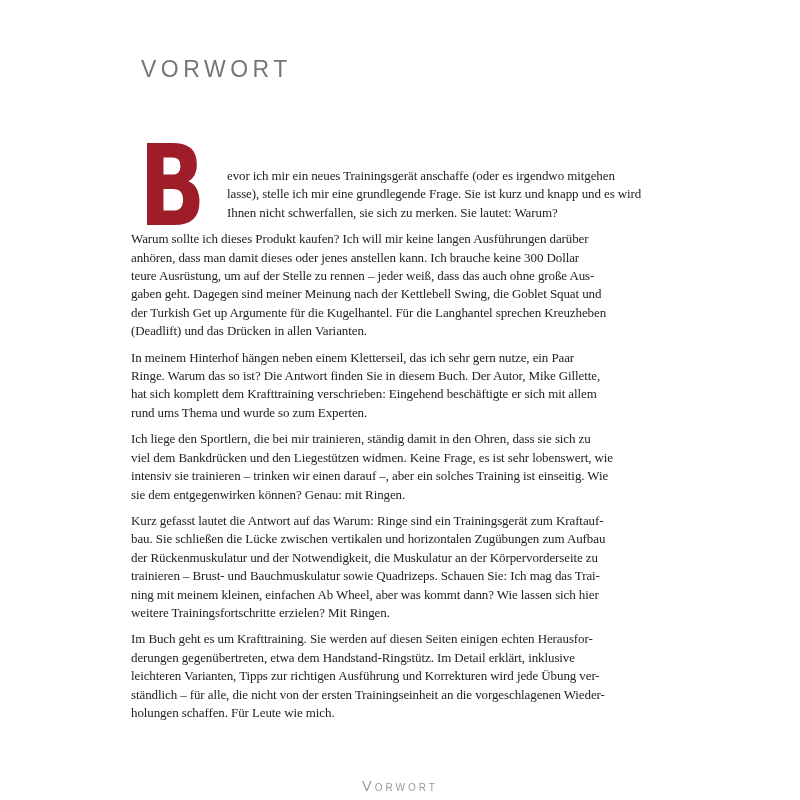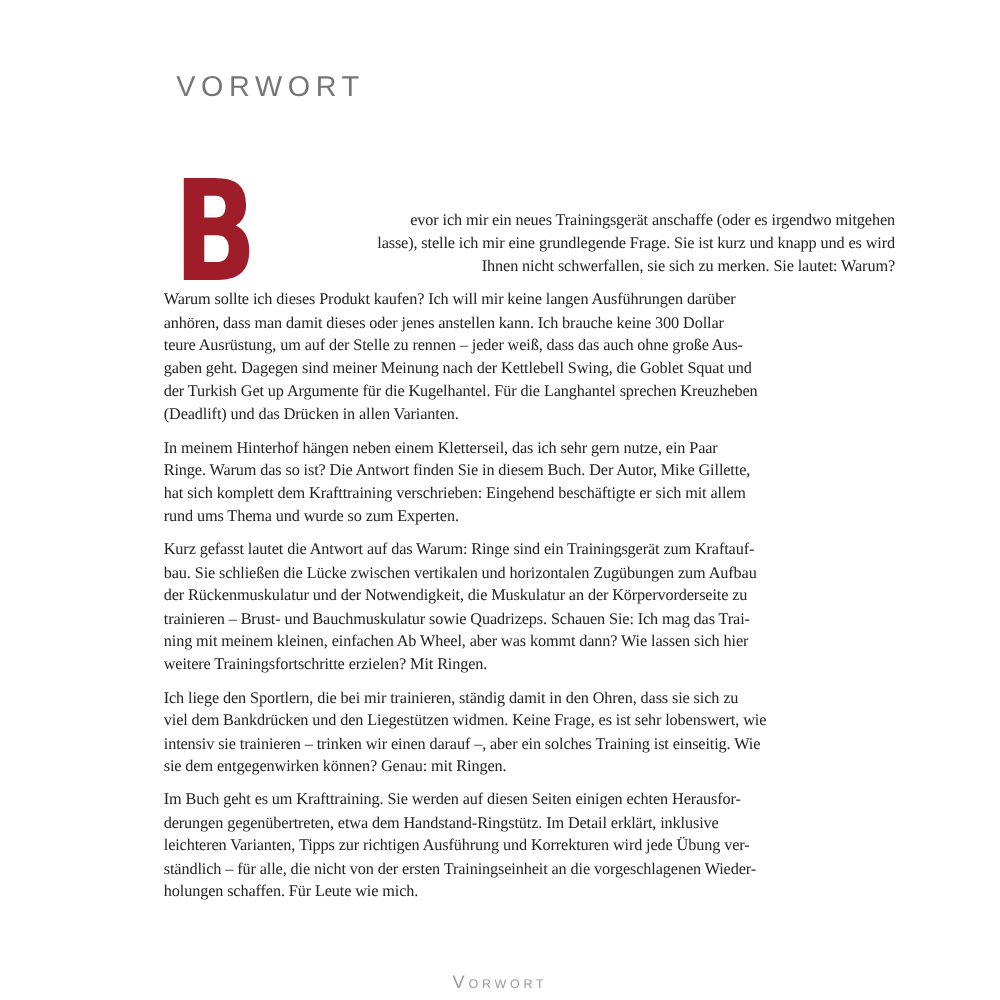--- a/index.html
+++ b/index.html
@@ -49,21 +49,20 @@
   .para {
     white-space: pre;
     font-size: 13px;
     line-height: 18.4px;
     letter-spacing: -0.1px;
     color: #232323;
     margin: 0 0 8px 0;
   }
   .intro-text {
     margin-left: 96px;
-    text-align: right;
   }
   .page-footer {
     position: absolute;
     left: 0;
     top: 778px;
     width: 800px;
     text-align: center;
     font-family: "Liberation Sans", sans-serif;
     font-weight: 400;
     font-variant: small-caps;
@@ -91,31 +90,31 @@
 teure Ausrüstung, um auf der Stelle zu rennen – jeder weiß, dass das auch ohne große Aus-
 gaben geht. Dagegen sind meiner Meinung nach der Kettlebell Swing, die Goblet Squat und
 der Turkish Get up Argumente für die Kugelhantel. Für die Langhantel sprechen Kreuzheben
 (Deadlift) und das Drücken in allen Varianten.</div>
 
   <div class="para">In meinem Hinterhof hängen neben einem Kletterseil, das ich sehr gern nutze, ein Paar
 Ringe. Warum das so ist? Die Antwort finden Sie in diesem Buch. Der Autor, Mike Gillette,
 hat sich komplett dem Krafttraining verschrieben: Eingehend beschäftigte er sich mit allem
 rund ums Thema und wurde so zum Experten.</div>
 
+  <div class="para">Ich liege den Sportlern, die bei mir trainieren, ständig damit in den Ohren, dass sie sich zu
+viel dem Bankdrücken und den Liegestützen widmen. Keine Frage, es ist sehr lobenswert, wie
+intensiv sie trainieren – trinken wir einen darauf –, aber ein solches Training ist einseitig. Wie
+sie dem entgegenwirken können? Genau: mit Ringen.</div>
+
   <div class="para">Kurz gefasst lautet die Antwort auf das Warum: Ringe sind ein Trainingsgerät zum Kraftauf-
 bau. Sie schließen die Lücke zwischen vertikalen und horizontalen Zugübungen zum Aufbau
 der Rückenmuskulatur und der Notwendigkeit, die Muskulatur an der Körpervorderseite zu
 trainieren – Brust- und Bauchmuskulatur sowie Quadrizeps. Schauen Sie: Ich mag das Trai-
 ning mit meinem kleinen, einfachen Ab Wheel, aber was kommt dann? Wie lassen sich hier
 weitere Trainingsfortschritte erzielen? Mit Ringen.</div>
-
-  <div class="para">Ich liege den Sportlern, die bei mir trainieren, ständig damit in den Ohren, dass sie sich zu
-viel dem Bankdrücken und den Liegestützen widmen. Keine Frage, es ist sehr lobenswert, wie
-intensiv sie trainieren – trinken wir einen darauf –, aber ein solches Training ist einseitig. Wie
-sie dem entgegenwirken können? Genau: mit Ringen.</div>
 
   <div class="para">Im Buch geht es um Krafttraining. Sie werden auf diesen Seiten einigen echten Herausfor-
 derungen gegenübertreten, etwa dem Handstand-Ringstütz. Im Detail erklärt, inklusive
 leichteren Varianten, Tipps zur richtigen Ausführung und Korrekturen wird jede Übung ver-
 ständlich – für alle, die nicht von der ersten Trainingseinheit an die vorgeschlagenen Wieder-
 holungen schaffen. Für Leute wie mich.</div>
 
 </div>
 
 <div class="page-footer">Vorwort</div>

